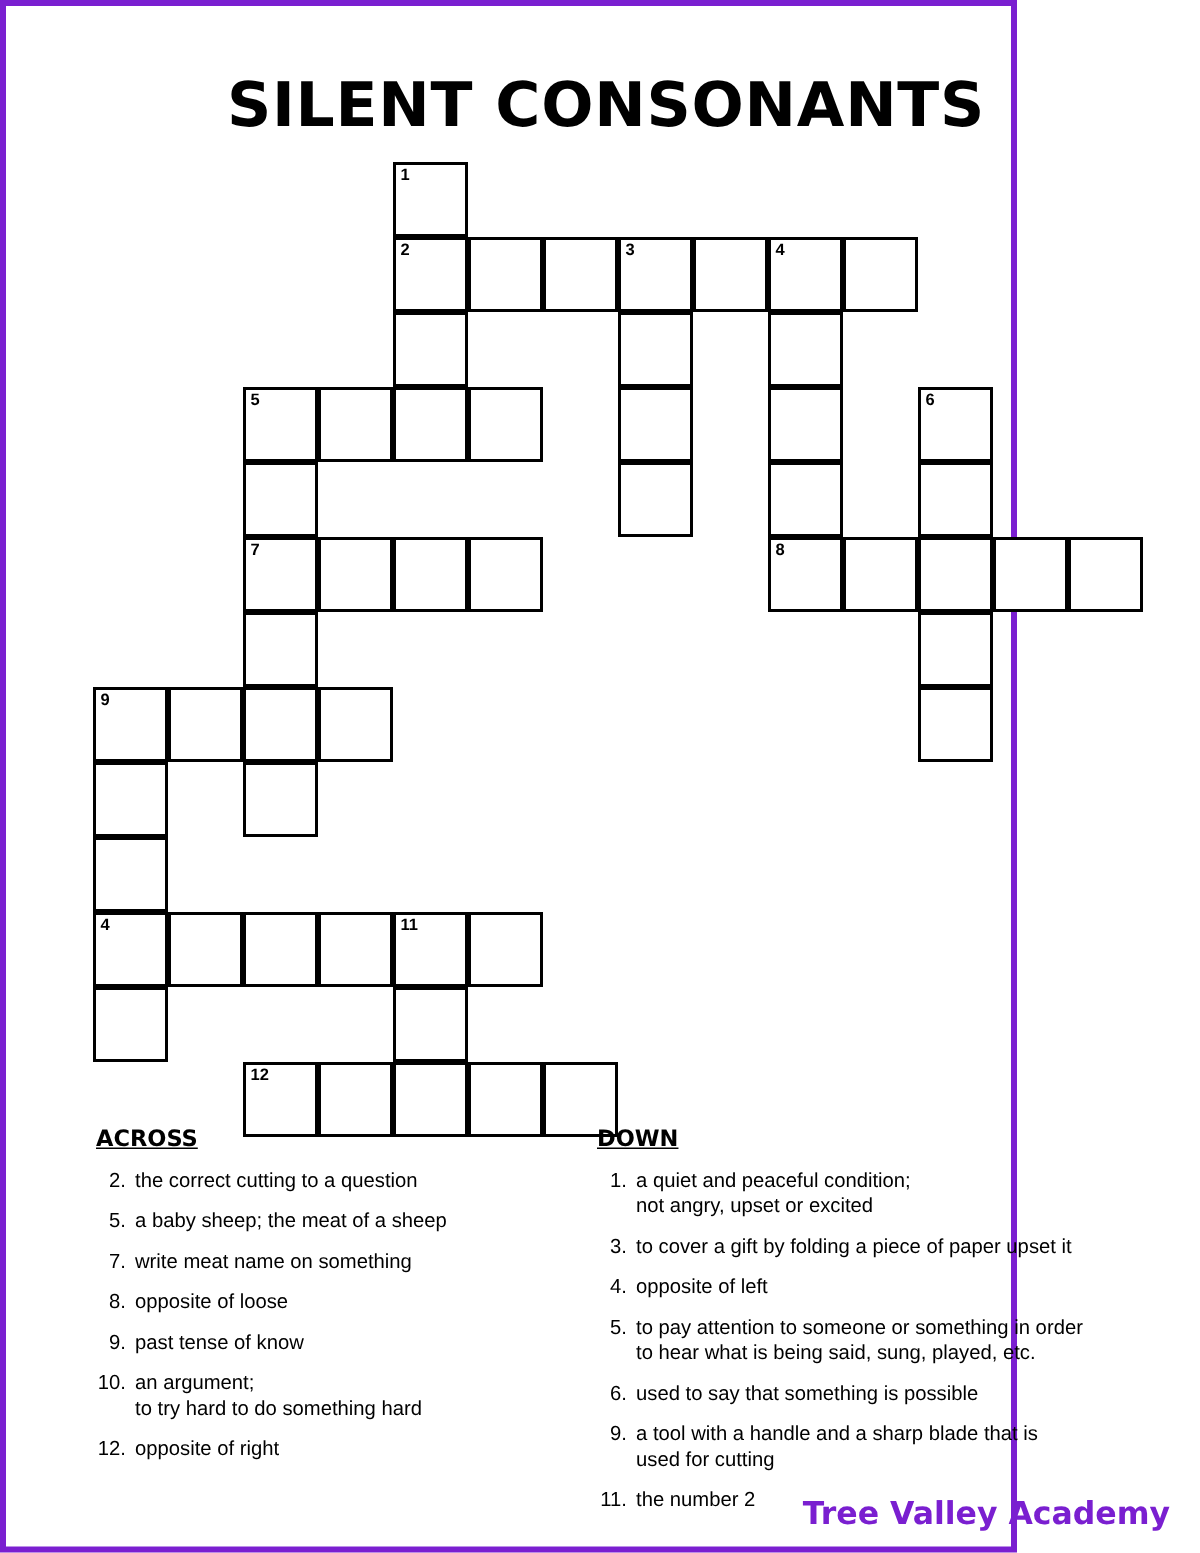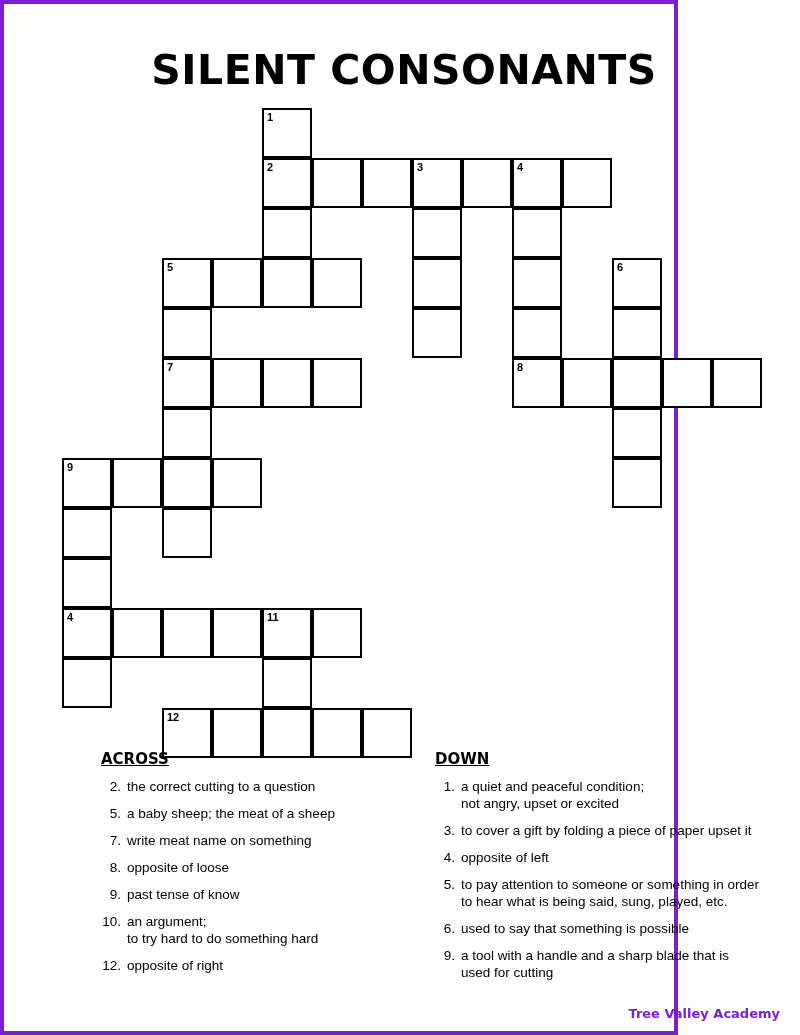--- a/index.html
+++ b/index.html
@@ -71,21 +71,20 @@
   .clues {
     position: absolute;
     top: 742px;
     left: 0;
     width: 792px;
     height: 250px;
   }
   .col {
     position: absolute;
     top: 0;
-    margin-left: 37px;
   }
   .col.across { left: 56px; width: 330px; }
   .col.down   { left: 390px; width: 380px; }
   .col-head {
     font-size: 15px;
     font-weight: bold;
     text-decoration: underline;
     font-family: "DejaVu Sans", sans-serif;
     margin-bottom: 10px;
   }
@@ -103,21 +102,21 @@
     box-sizing: border-box;
   }
   .clue .ct {
     flex: 1 1 auto;
   }
   .brand {
     position: absolute;
     right: 20px;
     bottom: 14px;
     color: #7a1fd0;
-    font-size: 13px;
+    font-size: 21px;
     font-weight: bold;
     font-family: "DejaVu Sans", sans-serif;
   }
 </style>
 </head>
 <body>
 
 <div class="page">
   <div class="inner">
 
@@ -258,19 +257,23 @@
               <span class="ct">to pay attention to someone or something in order<br>to hear what is being said, sung, played, etc.</span>
             </div>
             <div class="clue">
               <span class="cn">6.</span>
               <span class="ct">used to say that something is possible</span>
             </div>
             <div class="clue">
               <span class="cn">9.</span>
               <span class="ct">a tool with a handle and a sharp blade that is<br>used for cutting</span>
             </div>
+            <div class="clue">
+              <span class="cn">11.</span>
+              <span class="ct">the number 2</span>
+            </div>
           </div>
       </div>
     </div>
 
     <div class="brand">Tree Valley Academy</div>
   </div>
 </div>
 
 </body></html>

